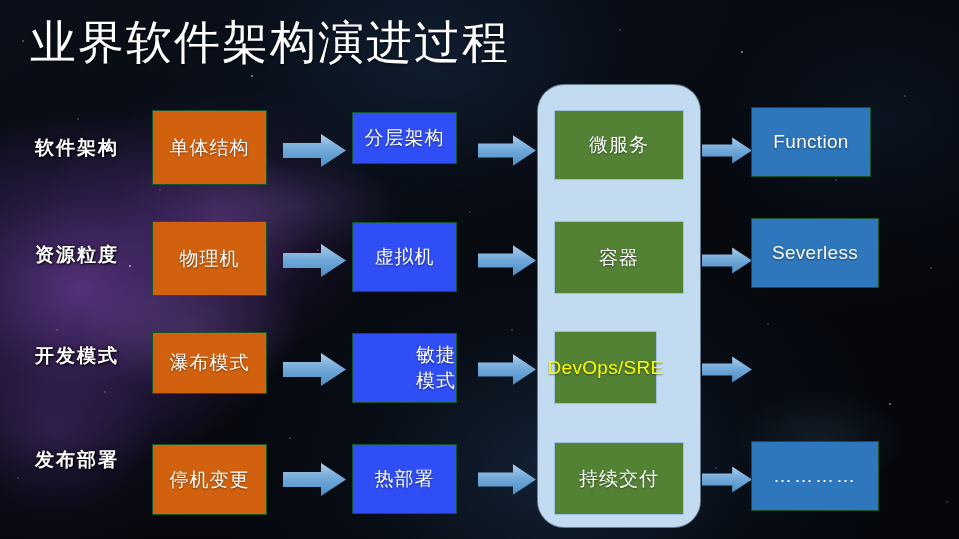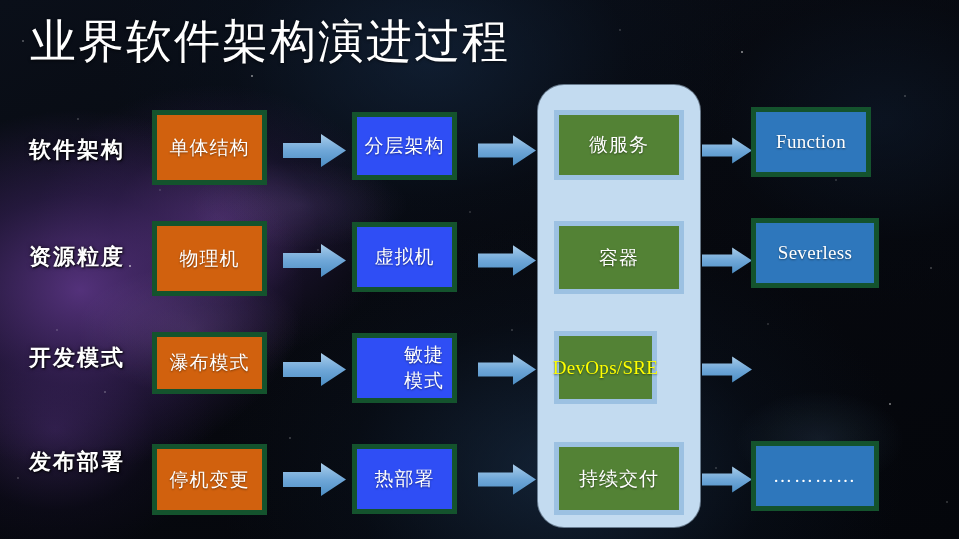--- a/index.html
+++ b/index.html
@@ -6,21 +6,21 @@
   html, body {
     margin: 0;
     padding: 0;
     background: #05070d;
   }
   #slide {
     position: relative;
     width: 959px;
     height: 539px;
     overflow: hidden;
-    font-family: Liberation Serif, serif;
+    font-family: Liberation Sans, sans-serif;
     background-color: #1d4ed8;
   }
 
   
   .bg-base {
     position: absolute;
     inset: 0;
     background:
       radial-gradient(ellipse 300px 240px at 80px 290px, rgba(96,56,140,0.85) 0%, rgba(70,40,110,0.45) 40%, rgba(20,14,34,0.0) 75%),
       radial-gradient(ellipse 230px 180px at 215px 225px, rgba(120,72,165,0.55) 0%, rgba(60,34,95,0.25) 45%, rgba(12,10,22,0.0) 78%),
@@ -93,44 +93,44 @@
     border-radius: 26px;
     box-shadow: 0 0 0 1px rgba(180,208,232,0.55);
   }
 
   
   .box {
     position: absolute;
     display: flex;
     align-items: center;
     justify-content: center;
-    border: 5px solid #14532d;
+    border: 1px solid #14532d;
     box-sizing: border-box;
     color: #ffffff;
-    text-align: left;
+    text-align: right;
   }
   .box span { display: block; }
   .box-cn  { font-size: 19px; letter-spacing: 1px; text-shadow: 0 1px 2px rgba(0,0,0,0.45); }
   .box-en  { font-size: 19px; letter-spacing: 0.3px; text-shadow: 0 1px 2px rgba(0,0,0,0.45); }
   .box-dots{ font-size: 19px; letter-spacing: 2px; }
 
   .c1 { background: #d1610e; }
   .c2 { background: #2f4ef5; }
   .c3 { background: #538235; border-color: #9cc1e2; }
   .c4 { background: #2e77bc; }
 
   .txt-yellow { color: #ffff00; }
 
   
   .rowlabel {
     position: absolute;
     width: 150px;
     text-align: center;
     color: #ffffff;
-    font-size: 22px;
+    font-size: 19px;
     font-weight: bold;
     letter-spacing: 2px;
     text-shadow: 1px 1px 2px rgba(0,0,0,0.85), 0 0 4px rgba(0,0,0,0.6);
   }
 
   
   .arrow { position: absolute; }
 </style>
 </head>
 <body>
@@ -193,21 +193,21 @@
   <svg class="arrow" style="left:478px; top:463px;" width="58" height="33" viewBox="0 0 63 33">
     <polygon points="0,9 38,9 38,0 63,16.5 38,33 38,24 0,24" fill="url(#ag)"></polygon>
   </svg>
   <svg class="arrow" style="left:702px; top:463px;" width="50" height="33" viewBox="0 0 63 33">
     <polygon points="0,9 38,9 38,0 63,16.5 38,33 38,24 0,24" fill="url(#ag)"></polygon>
   </svg>
 
   <div class="box c1" style="left:152px; top:110px; width:115px; height:75px;">
     <span class="box-cn">单体结构</span>
   </div>
-  <div class="box c2" style="left:352px; top:112px; width:105px; height:68px;">
+  <div class="box c2" style="left:352px; top:112px; width:105px; height:52px;">
     <span class="box-cn">分层架构</span>
   </div>
   <div class="box c3" style="left:554px; top:110px; width:130px; height:70px;">
     <span class="box-cn">微服务</span>
   </div>
   <div class="box c4" style="left:751px; top:107px; width:120px; height:70px;">
     <span class="box-en">Function</span>
   </div>
 
   <div class="box c1" style="left:152px; top:221px; width:115px; height:75px;">

